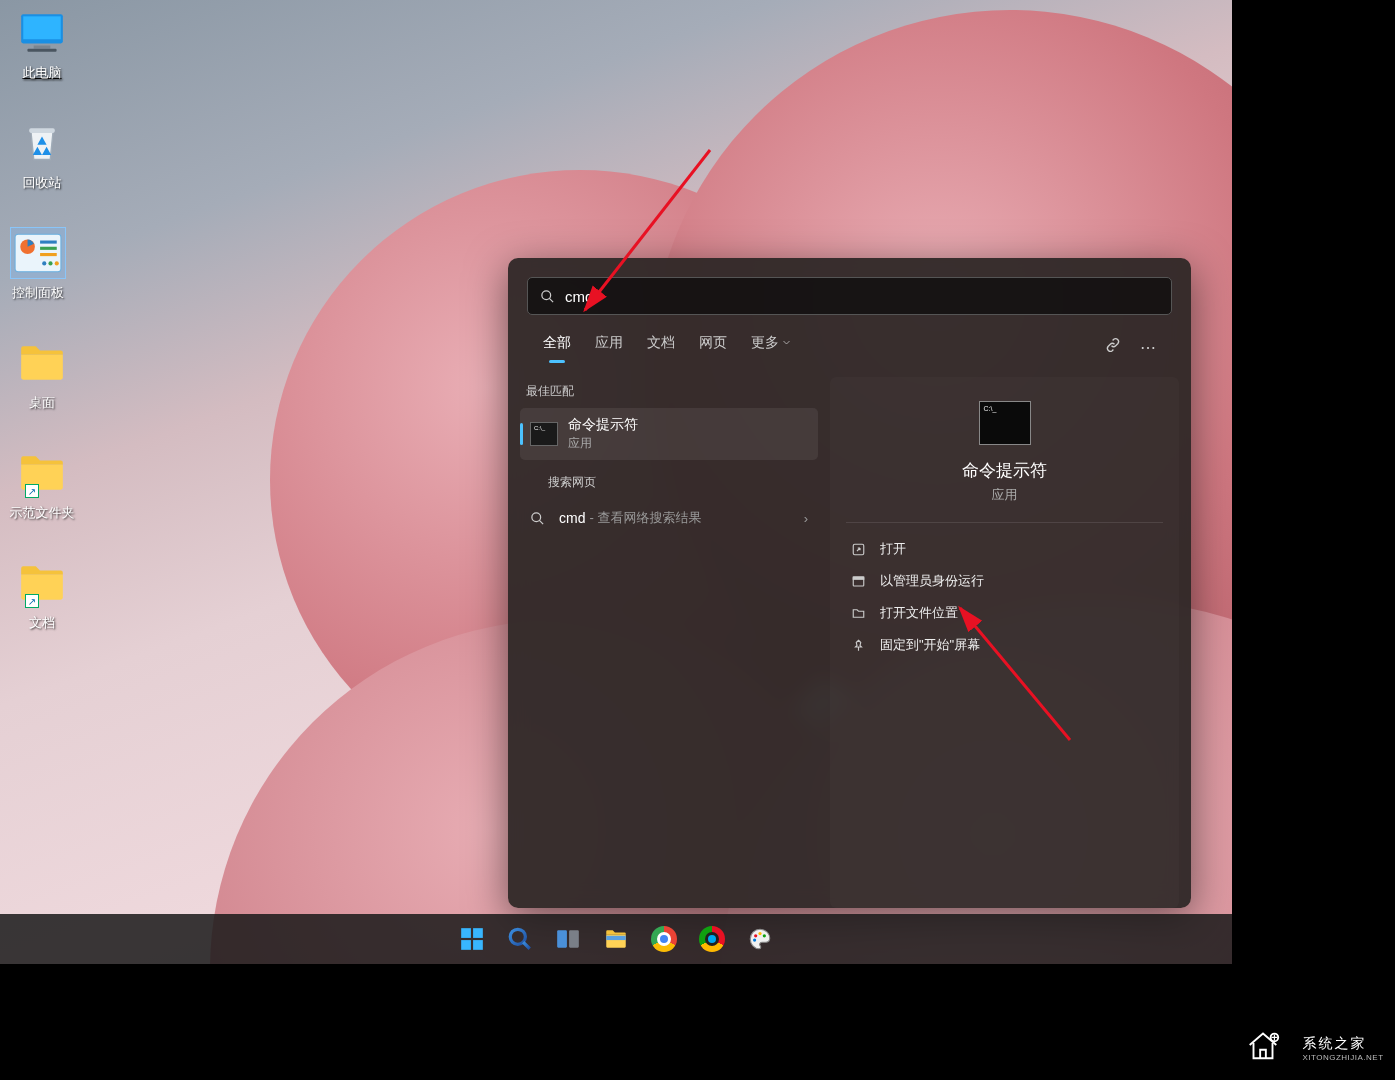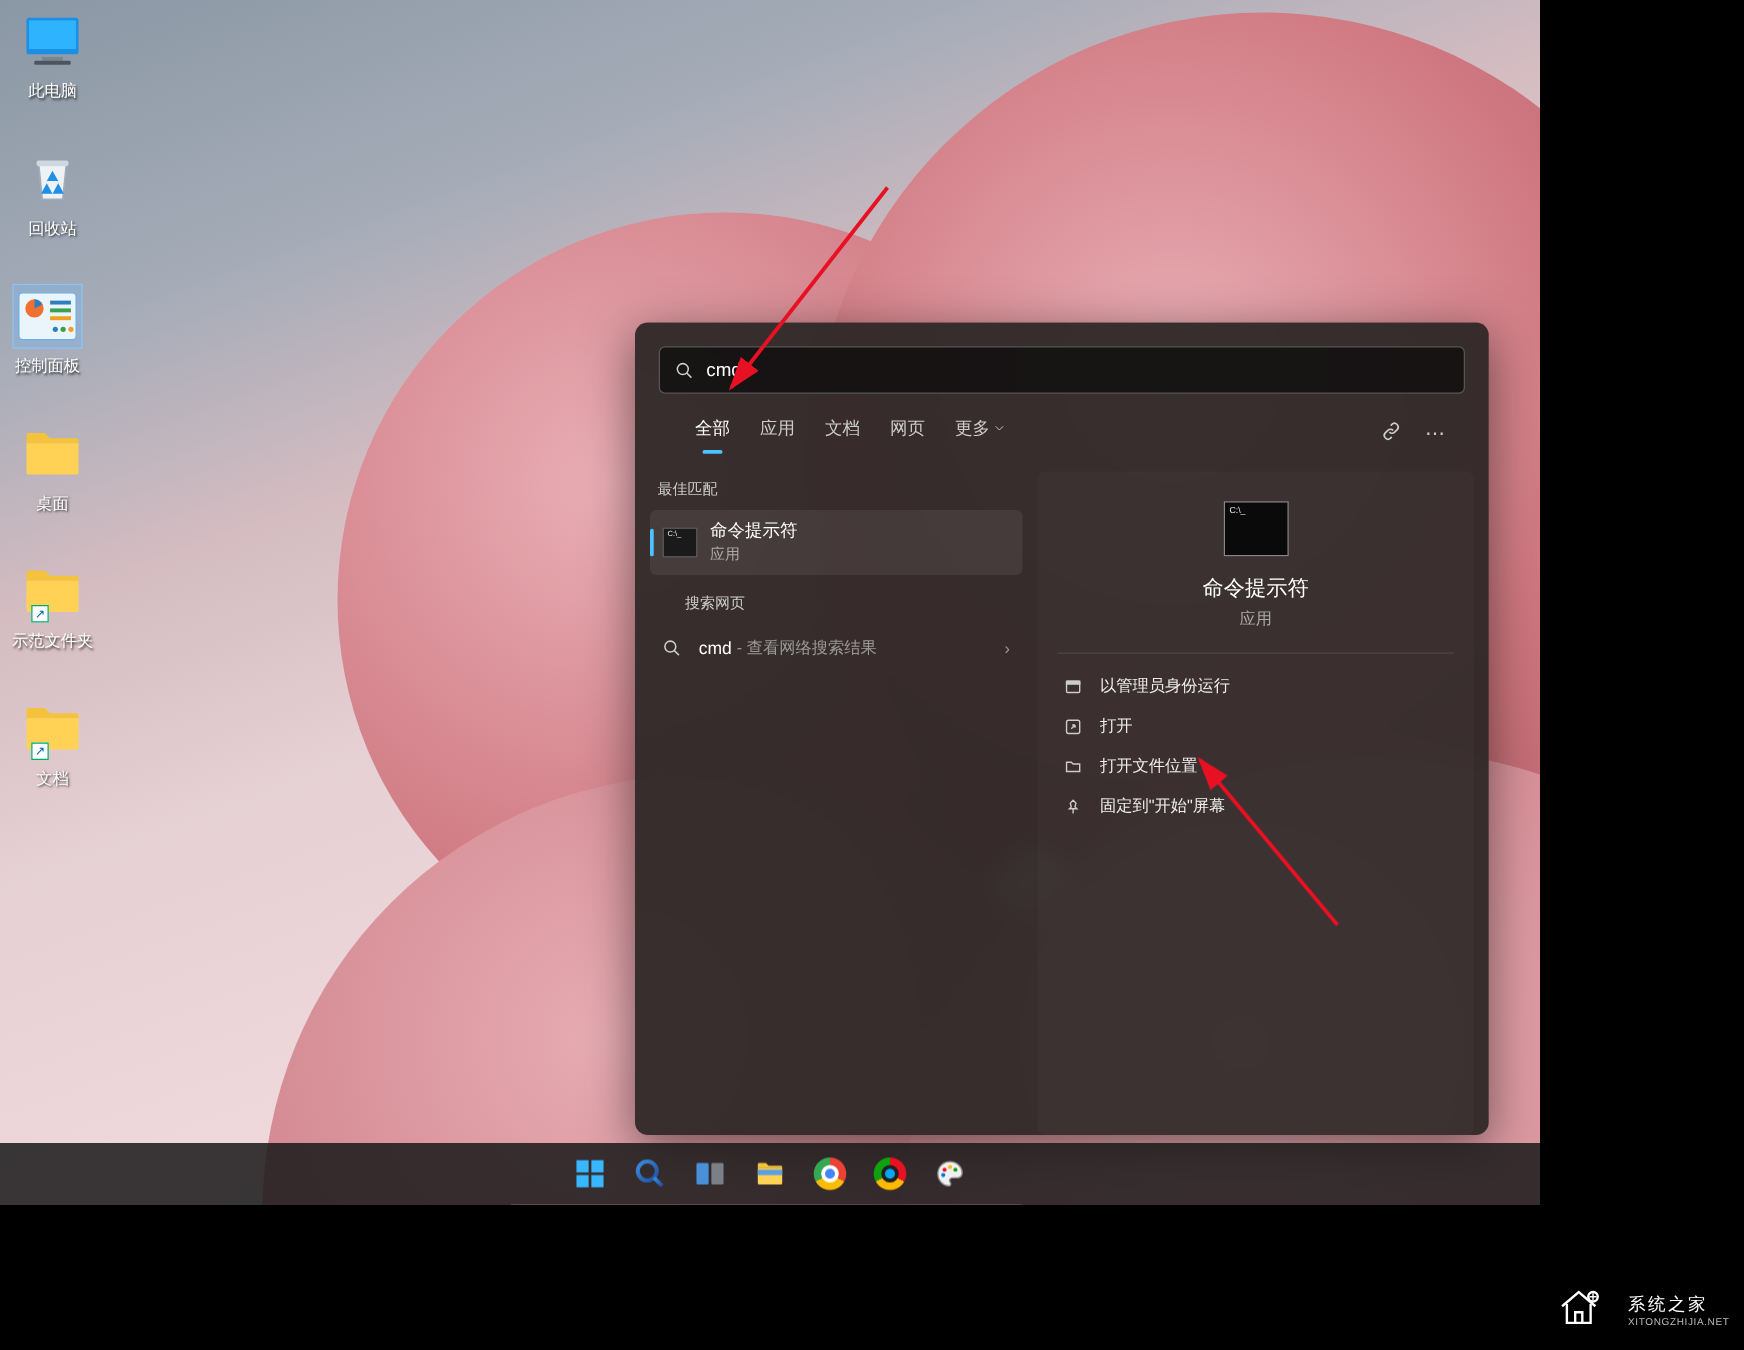--- a/index.html
+++ b/index.html
@@ -27,21 +27,21 @@
 .search-panel {
   position: absolute; left: 508px; top: 258px; width: 683px; height: 650px;
   background: rgba(45,38,37,.94); border-radius: 10px; box-shadow: 0 10px 40px rgba(0,0,0,.5);
   display: flex; flex-direction: column;
   backdrop-filter: blur(10px);
 }
 .search-box { margin: 19px 19px 12px; height: 38px; background: rgba(10,10,10,.7); border: 1px solid #555; border-radius: 5px; display: flex; align-items: center; padding: 0 12px; }
 .search-box svg { width: 15px; height: 15px; stroke: #ccc; fill: none; stroke-width: 2; margin-right: 10px; }
 .search-box input { background: transparent; border: none; outline: none; color: #fff; font-size: 15px; flex: 1; }
 
-.filter-row { display: flex; align-items: center; padding: 0 35px; height: 40px; margin-left: 13px; }
+.filter-row { display: flex; align-items: center; padding: 0 35px; height: 40px; }
 .filter-tab { color: #ccc; font-size: 14px; margin-right: 24px; padding-bottom: 8px; cursor: pointer; position: relative; }
 .filter-tab.active { color: #fff; }
 .filter-tab.active::after { content:''; position: absolute; left: 50%; transform: translateX(-50%); bottom: -3px; width: 16px; height: 3px; background: #4cc2ff; border-radius: 2px; }
 .filter-more svg { width: 9px; height: 9px; stroke: #ccc; fill: none; margin-left: 3px; }
 .filter-spacer { flex: 1; }
 .filter-icon { color: #ccc; margin-left: 18px; cursor: pointer; font-size: 16px; }
 
 .search-body { flex: 1; display: flex; padding: 10px 12px 0; gap: 12px; }
 .left-col { width: 298px; }
 .right-col { flex: 1; background: rgba(255,255,255,.02); border-radius: 6px; padding: 20px 16px; }
@@ -89,21 +89,21 @@
 
 <div class="rightblack"></div>
 <div class="blackbar"></div>
 
 <div class="desktop">
   <div class="bloom bloom1"></div>
   <div class="bloom bloom2"></div>
   <div class="bloom bloom3"></div>
   <div class="bloom bloom4"></div>
 
-  <div class="desktop-icon" style="left:4px; top:8px;">
+  <div class="desktop-icon" style="left:4px; top:8px;text-decoration:underline;">
     <div class="icon-img icon-pc">
       <svg viewBox="0 0 48 40">
           <rect x="4" y="2" width="40" height="28" rx="2" fill="#1a8fe3"></rect>
           <rect x="6" y="4" width="36" height="22" fill="#2eb4ff"></rect>
           <rect x="16" y="32" width="16" height="3" fill="#7a8590"></rect>
           <rect x="10" y="35" width="28" height="3" rx="1" fill="#4a5560"></rect>
         </svg>
     </div>
     <div class="label">此电脑</div>
   </div>
@@ -224,34 +224,34 @@
         <div class="preview-ico">
             <span>C:\_</span>
           </div>
         <div class="preview-title">命令提示符</div>
         <div class="preview-sub">应用</div>
         <hr class="preview-hr">
 
         <div class="action-item">
           <div class="aico">
               <svg viewBox="0 0 20 20">
+                <rect x="3" y="3" width="14" height="14" rx="2"></rect>
+                <path d="M8 12 L12 8 M12 8 L9 8 M12 8 L12 11"></path>
+              </svg>
+            </div>
+          <div class="atxt">打开</div>
+        </div>
+        <div class="action-item">
+          <div class="aico">
+              <svg viewBox="0 0 20 20">
                 <rect x="3" y="4" width="14" height="12" rx="1"></rect>
                 <rect x="3" y="4" width="14" height="3" fill="#ccc"></rect>
               </svg>
             </div>
           <div class="atxt">以管理员身份运行</div>
-        </div>
-        <div class="action-item">
-          <div class="aico">
-              <svg viewBox="0 0 20 20">
-                <rect x="3" y="3" width="14" height="14" rx="2"></rect>
-                <path d="M8 12 L12 8 M12 8 L9 8 M12 8 L12 11"></path>
-              </svg>
-            </div>
-          <div class="atxt">打开</div>
         </div>
         <div class="action-item">
           <div class="aico">
               <svg viewBox="0 0 20 20">
                 <path d="M3 6 L3 15 L17 15 L17 7 L10 7 L8 5 L3 5 Z"></path>
               </svg>
             </div>
           <div class="atxt">打开文件位置</div>
         </div>
         <div class="action-item">

